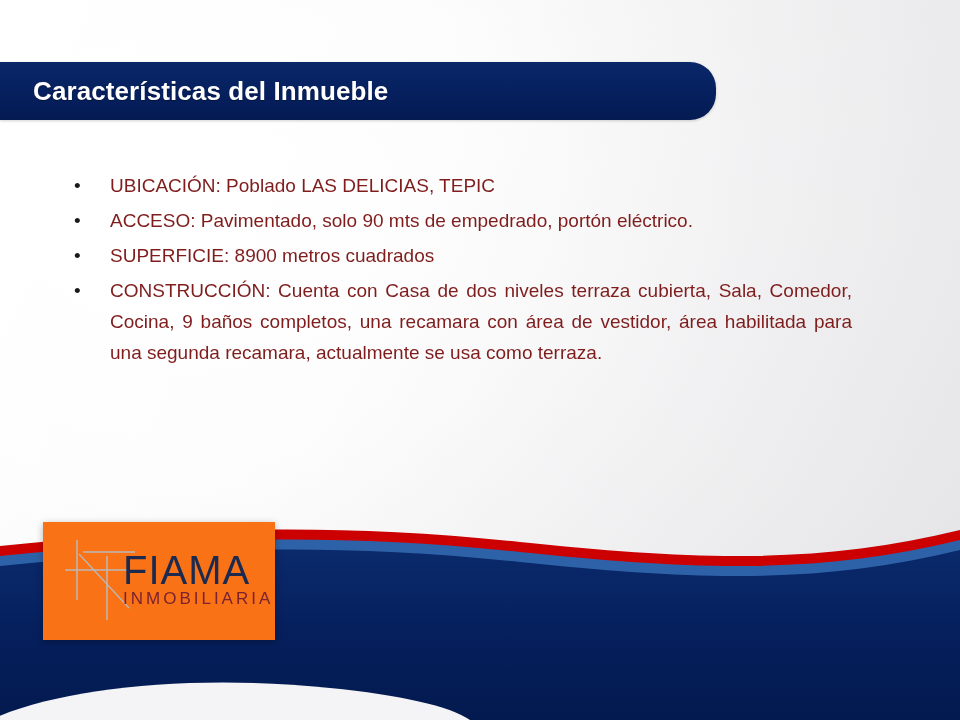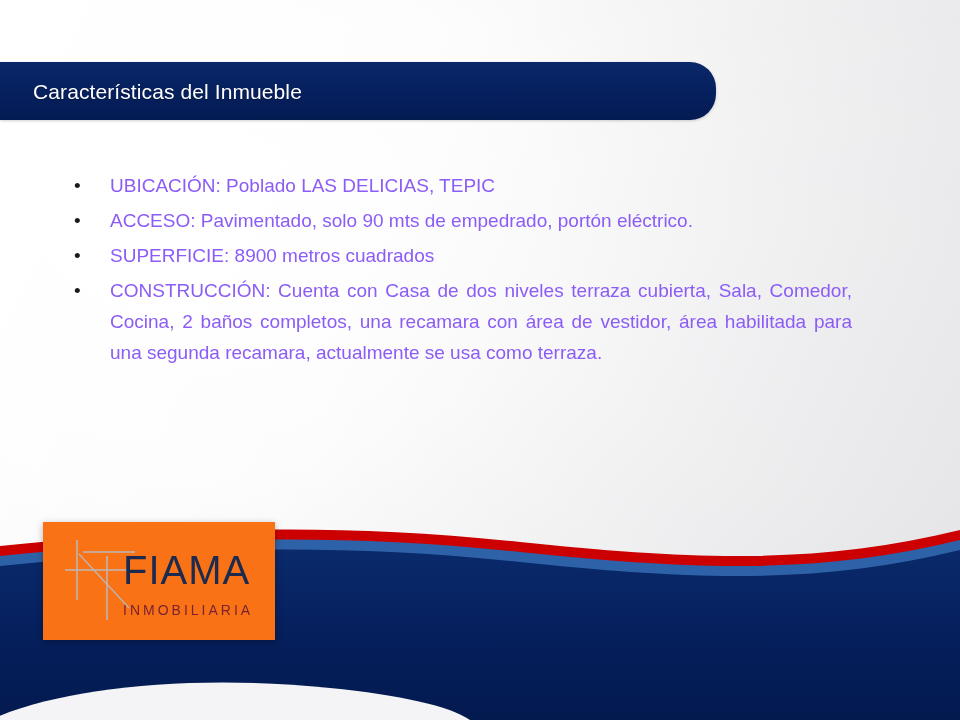--- a/index.html
+++ b/index.html
@@ -44,22 +44,22 @@
     background: linear-gradient(180deg, #0a2768 0%, #06205e 55%, #041b52 100%);
     border-top-right-radius: 26px;
     border-bottom-right-radius: 26px;
     box-shadow: 0 1px 3px rgba(0,0,0,0.18);
     display: flex;
     align-items: center;
   }
   .title-text {
     margin-left: 33px;
     color: #ffffff;
-    font-size: 21px;
-    font-weight: normal;
+    font-size: 26px;
+    font-weight: bold;
     letter-spacing: 0.1px;
     line-height: 1;
     text-shadow: 0 1px 1px rgba(0,0,0,0.35);
     white-space: nowrap;
   }
 
   
   .body-block {
     position: absolute;
     left: 74px;
@@ -74,21 +74,21 @@
   .bullet-dot {
     flex: 0 0 auto;
     width: 36px;
     color: #1a1a1a;
     font-size: 19px;
     line-height: 31px;
     text-align: left;
   }
   .bullet-text {
     flex: 1 1 auto;
-    color: #8b5cf6;
+    color: #7f1d1d;
     font-size: 19px;
     line-height: 31px;
     text-align: justify;
     text-justify: inter-word;
     hyphens: none;
   }
   .bullet-text.single {
     text-align: left;
   }
 
@@ -132,24 +132,24 @@
   .logo-fiama {
     color: #1b2a4e;
     font-size: 40px;
     font-weight: normal;
     letter-spacing: 1px;
     line-height: 40px;
     font-family: "Liberation Sans", sans-serif;
   }
   .logo-sub {
     color: #7b2230;
-    font-size: 14px;
+    font-size: 17px;
     letter-spacing: 3.0px;
     line-height: 16px;
-    margin-top: 12px;
+    margin-top: 1px;
     font-family: "Liberation Sans", sans-serif;
   }
 </style>
 </head>
 <body>
 
 <div id="slide">
 
   <div class="bg-base"></div>
   <div class="bg-sheen"></div>
@@ -170,21 +170,21 @@
       <span class="bullet-text single">ACCESO: Pavimentado, solo 90 mts de empedrado, portón eléctrico.</span>
     </div>
 
     <div class="bullet-row">
       <span class="bullet-dot">•</span>
       <span class="bullet-text single">SUPERFICIE: 8900 metros cuadrados</span>
     </div>
 
     <div class="bullet-row">
       <span class="bullet-dot">•</span>
-      <span class="bullet-text">CONSTRUCCIÓN: Cuenta con Casa de dos niveles terraza cubierta, Sala, Comedor, Cocina, 2 baños completos, una recamara con área de vestidor, área habilitada para una segunda recamara, actualmente se usa como terraza.</span>
+      <span class="bullet-text">CONSTRUCCIÓN: Cuenta con Casa de dos niveles terraza cubierta, Sala, Comedor, Cocina, 9 baños completos, una recamara con área de vestidor, área habilitada para una segunda recamara, actualmente se usa como terraza.</span>
     </div>
 
   </div>
 
   <svg class="wave" viewBox="0 0 960 200" preserveAspectRatio="none">
     <defs>
       <linearGradient id="navyGrad" x1="0" y1="0" x2="0" y2="1">
         <stop offset="0%" stop-color="#0a2a6b"></stop>
         <stop offset="45%" stop-color="#06205e"></stop>
         <stop offset="100%" stop-color="#031a4f"></stop>

